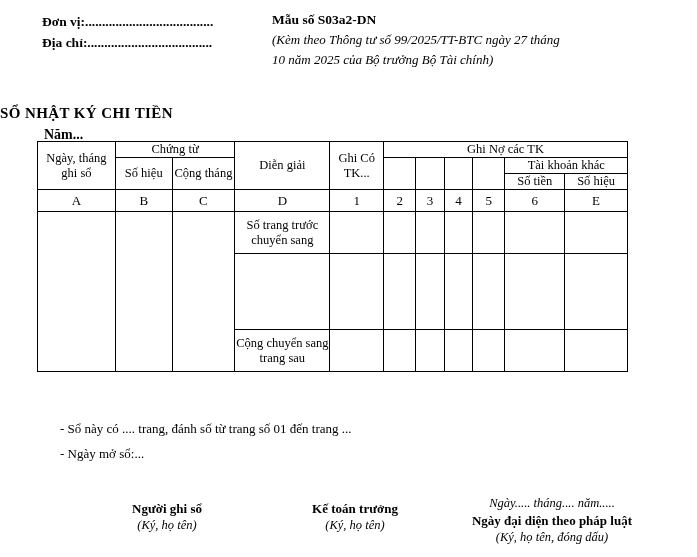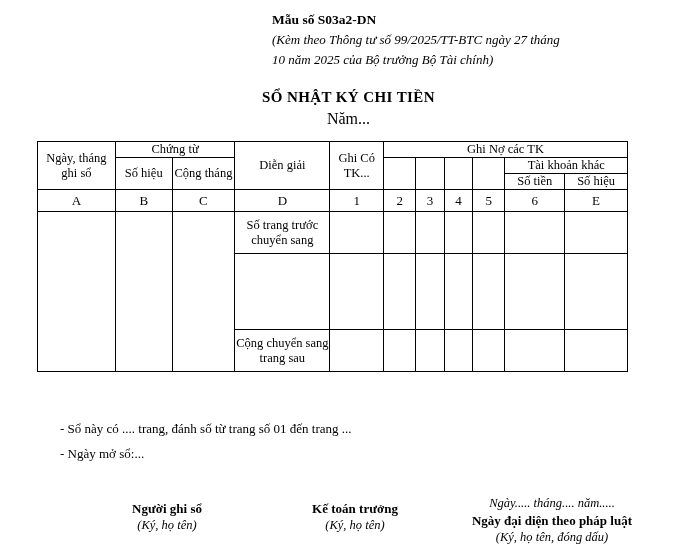--- a/index.html
+++ b/index.html
@@ -52,35 +52,36 @@
     font-size: 13px;
     font-style: italic;
     line-height: 18px;
     margin-top: 2px;
   }
 
   
   .title-block {
     position: absolute;
     left: 0;
-    top: 87px;
-    width: 697px;
-    text-align: center;
+    top: 103px;
+    width: 697px;
+    text-align: left;
   }
   .doc-title {
     font-size: 15px;
     font-weight: bold;
     letter-spacing: 0.4px;
     line-height: 20px;
   }
   .doc-year {
-    font-size: 16px;
-    font-weight: normal;
+    font-size: 14px;
+    font-weight: bold;
     line-height: 18px;
     margin-top: 3px;
+    padding-left: 44px;
   }
 
   
   .ledger-table {
     position: absolute;
     left: 37px;
     top: 141px;
     width: 591px;
     border-collapse: collapse;
     table-layout: fixed;
@@ -154,20 +155,24 @@
   .sig-note {
     font-size: 12.5px;
     font-style: italic;
     line-height: 17px;
   }
 </style>
 </head>
 <body>
 
 <div class="top-header">
+  <div class="unit-block">
+    <div class="unit-line">Đơn vị:......................................</div>
+    <div class="unit-line">Địa chỉ:.....................................</div>
+  </div>
   <div class="form-block">
     <div class="form-code">Mẫu số S03a2-DN</div>
     <div class="form-ref">(Kèm theo Thông tư số 99/2025/TT-BTC ngày 27 tháng</div>
     <div class="form-ref">10 năm 2025 của Bộ trưởng Bộ Tài chính)</div>
   </div>
 </div>
 
 <div class="title-block">
   <div class="doc-title">SỔ NHẬT KÝ CHI TIỀN</div>
   <div class="doc-year">Năm...</div>

